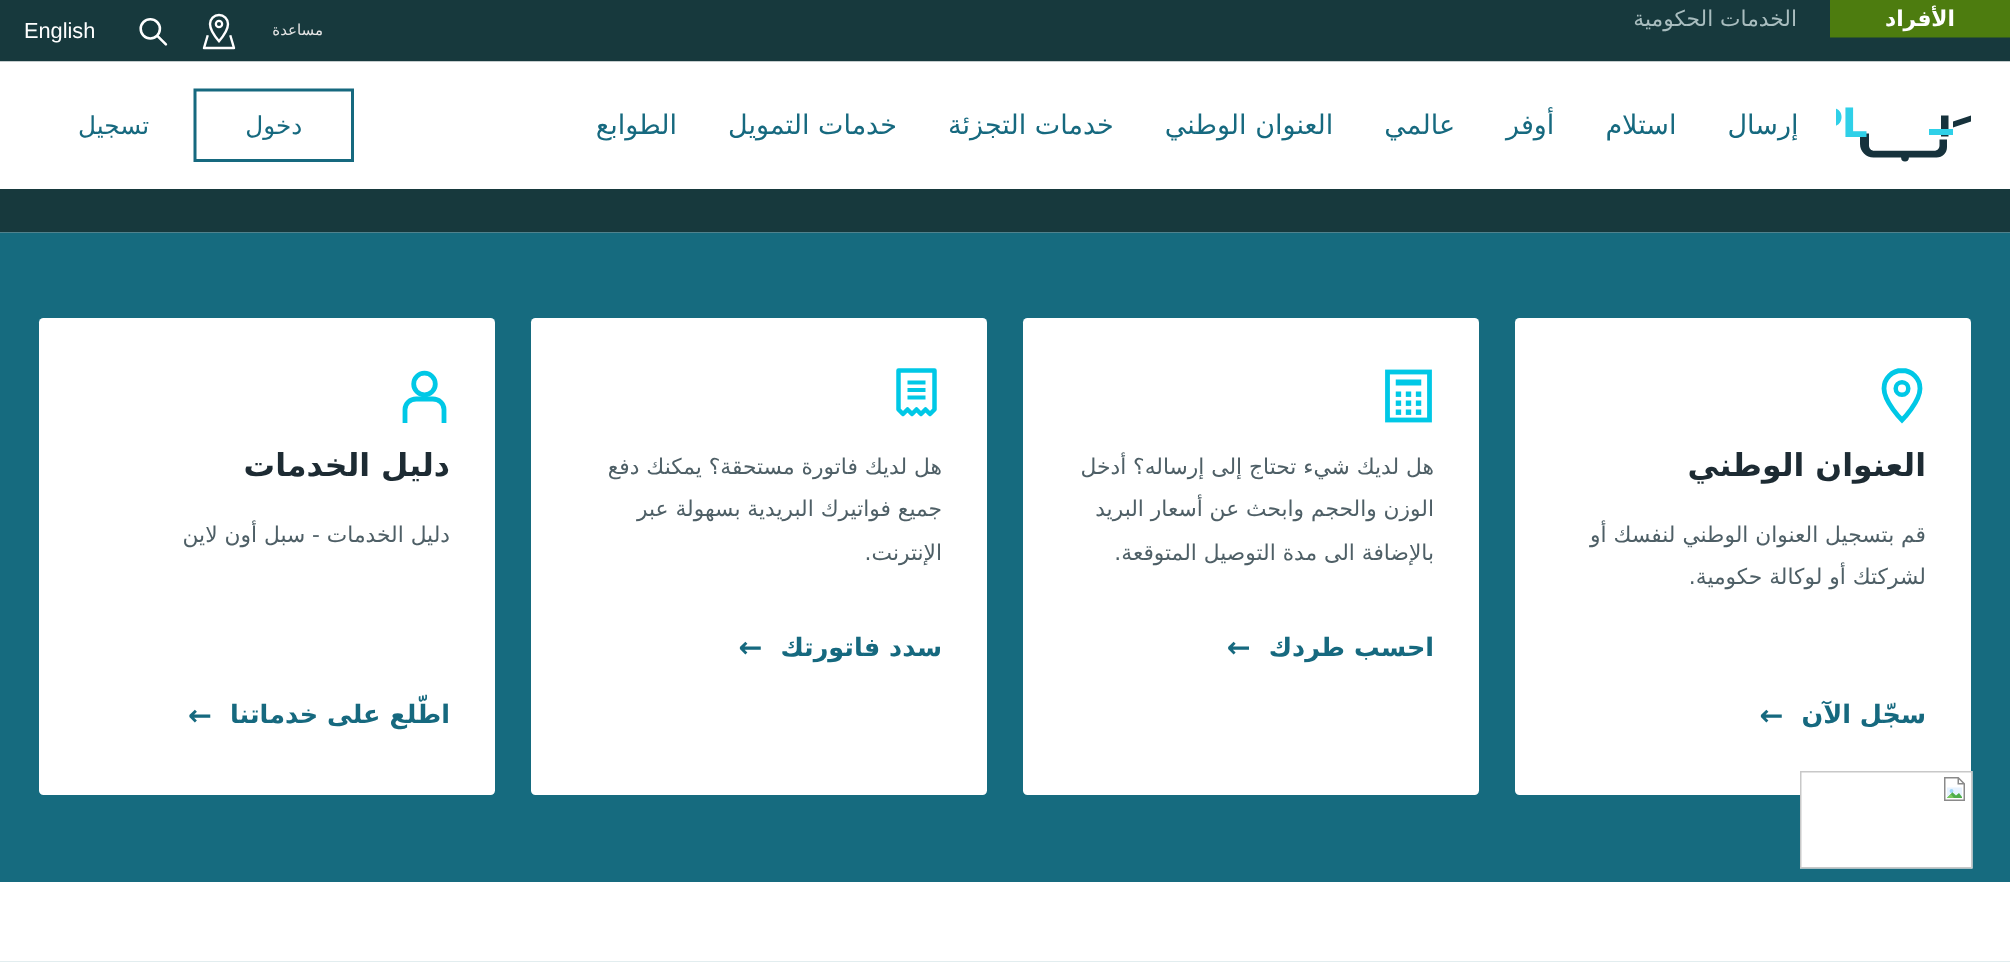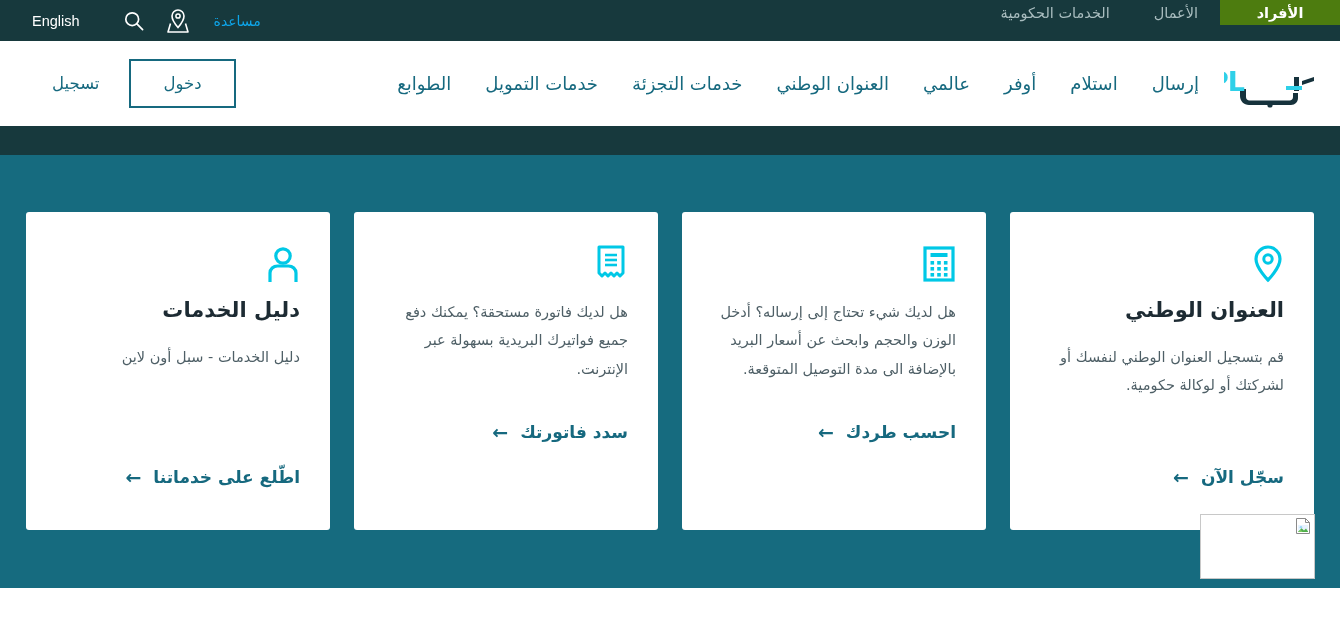--- a/index.html
+++ b/index.html
@@ -47,38 +47,38 @@
   }
   .topbar-spacer { flex: 1; }
   .topbar-left {
     display: flex;
     align-items: center;
     height: 41px;
     direction: rtl;
     gap: 0px;
   }
   .tb-help {
-    color: #0ea5e9;
-    font-size: 14px;
+    color: #e5e5e5;
+    font-size: 10px;
     padding: 0 14px;
     cursor: pointer;
     white-space: nowrap;
   }
   .tb-icon {
     width: 44px;
     height: 41px;
     display: flex;
     align-items: center;
     justify-content: center;
     cursor: pointer;
   }
   .tb-lang {
     color: #ffffff;
     font-size: 14.5px;
-    padding: 0 32px;
+    padding: 0 16px;
     cursor: pointer;
     direction: ltr;
     font-family: "Liberation Sans", sans-serif;
   }
 
   
   .mainnav {
     position: absolute;
     top: 41px; left: 0;
     width: 1340px;
@@ -241,23 +241,20 @@
   }
 </style>
 </head>
 <body>
 
 <div class="topbar">
 
   <div class="topbar-right">
     <div class="seg-tab active">
       <span>الأفراد</span>
-    </div>
-    <div class="seg-tab">
-      <span>الأعمال</span>
     </div>
     <div class="seg-tab">
       <span>الخدمات الحكومية</span>
     </div>
   </div>
 
   <div class="topbar-spacer"></div>
 
   <div class="topbar-left">
     <div class="tb-help">

